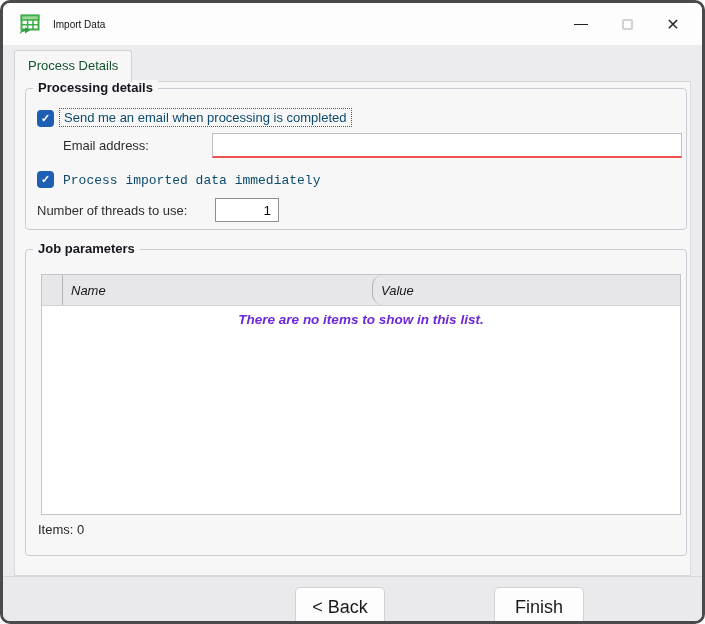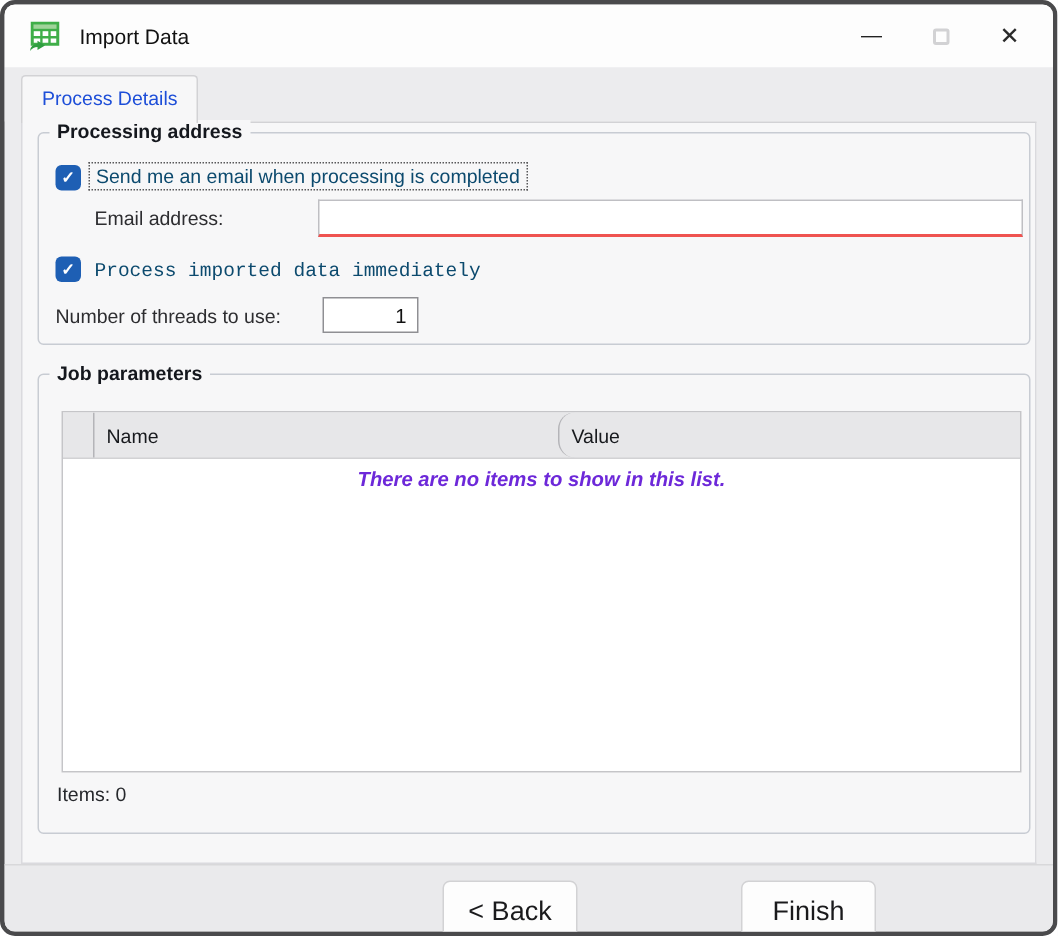--- a/index.html
+++ b/index.html
@@ -14,36 +14,36 @@
     border:3px solid #4a4a4c; border-radius:10px;
     background:#ececee; overflow:hidden;
     display:flex; flex-direction:column;
   }
   
   .titlebar {
     flex:0 0 42px; background:#fdfdfd;
     display:flex; align-items:center; padding:0 6px 0 15px;
   }
   .app-icon { width:24px; height:24px; flex:0 0 auto; }
-  .win-title { margin-left:11px; font-size:14px; color:#111; }
+  .win-title { margin-left:11px; font-size:10px; color:#111; }
   .controls { margin-left:auto; display:flex; align-items:stretch; height:100%; }
   .ctrl {
     width:46px; display:flex; align-items:center; justify-content:center;
     font-size:15px; color:#222; background:transparent; border:0;
     font-family:"Liberation Sans", sans-serif; cursor:default;
   }
   .ctrl.minimize { font-size:14px; padding-bottom:4px; }
   .maxbox { width:11px; height:11px; border:2px solid #d2d2d4; border-radius:2px; }
   .ctrl.close { font-size:16px; color:#2b2b2b; }
   
   .tabstrip { flex:0 0 36px; position:relative; background:#ececee; }
   .tab {
     position:absolute; left:11px; top:5px; height:32px;
     background:#f7f7f8; border:1px solid #d2d2d5; border-bottom:none;
-    border-radius:3px 3px 0 0; padding:0 13px; font-size:13px; color:#1d4ed8;
+    border-radius:3px 3px 0 0; padding:0 13px; font-size:13px; color:#14532d;
     line-height:30px; z-index:2;
   }
   
   .page {
     flex:0 0 495px; margin:0 11px; position:relative;
     background:#f7f7f8; border:1px solid #dadade; border-top-color:#d2d2d5;
   }
   .group {
     position:absolute; left:10px; width:662px;
     border:1px solid #c8ccd3; border-radius:4px;
@@ -80,21 +80,21 @@
   .lv-table {
     position:absolute; left:15px; top:24px; width:640px; height:241px;
     background:#ffffff; border:1px solid #c5c5c8; overflow:hidden;
   }
   .lv-header {
     display:flex; height:31px; background:#e7e7e9;
     border-bottom:1px solid #d2d2d4;
   }
   .lv-hcell {
     display:flex; align-items:center; padding-left:8px;
-    font-size:13px; color:#17191d; font-stretch:condensed;
+    font-size:13px; color:#17191d; font-stretch:condensed;font-style:italic;
   }
   .lv-hcell.c0 { width:20px; padding-left:0; }
   .lv-hcell.c1 { width:310px; border-left:1px solid #b4b4b8; }
   .lv-hcell.c2 { flex:1; border-left:1px solid #b4b4b8;border-radius:11px; }
   .lv-body { position:relative; height:209px; background:#ffffff; }
   .empty-msg {
     padding-top:6px; text-align:center; font-size:13.5px;
     font-weight:bold; font-style:italic; color:#6d28d9;
   }
   .items-count { position:absolute; left:12px; top:272px; font-size:13px; color:#26282c; }
@@ -136,21 +136,21 @@
     </div>
   </div>
 
   <div class="tabstrip">
     <div class="tab">Process Details</div>
   </div>
 
   <div class="page">
 
     <div class="group group-processing">
-      <span class="group-title">Processing address</span>
+      <span class="group-title">Processing details</span>
 
       <span class="checkbox" style="left:11px; top:21px;">
         <span>✓</span>
       </span>
       <span class="cb-label focus-ring" style="left:33px; top:19px;">Send me an email when processing is completed</span>
 
       <span class="field-label" style="left:37px; top:49px;">Email address:</span>
       <input class="email-input" type="text" value="" style="">
 
       <span class="checkbox" style="left:11px; top:82px;">

